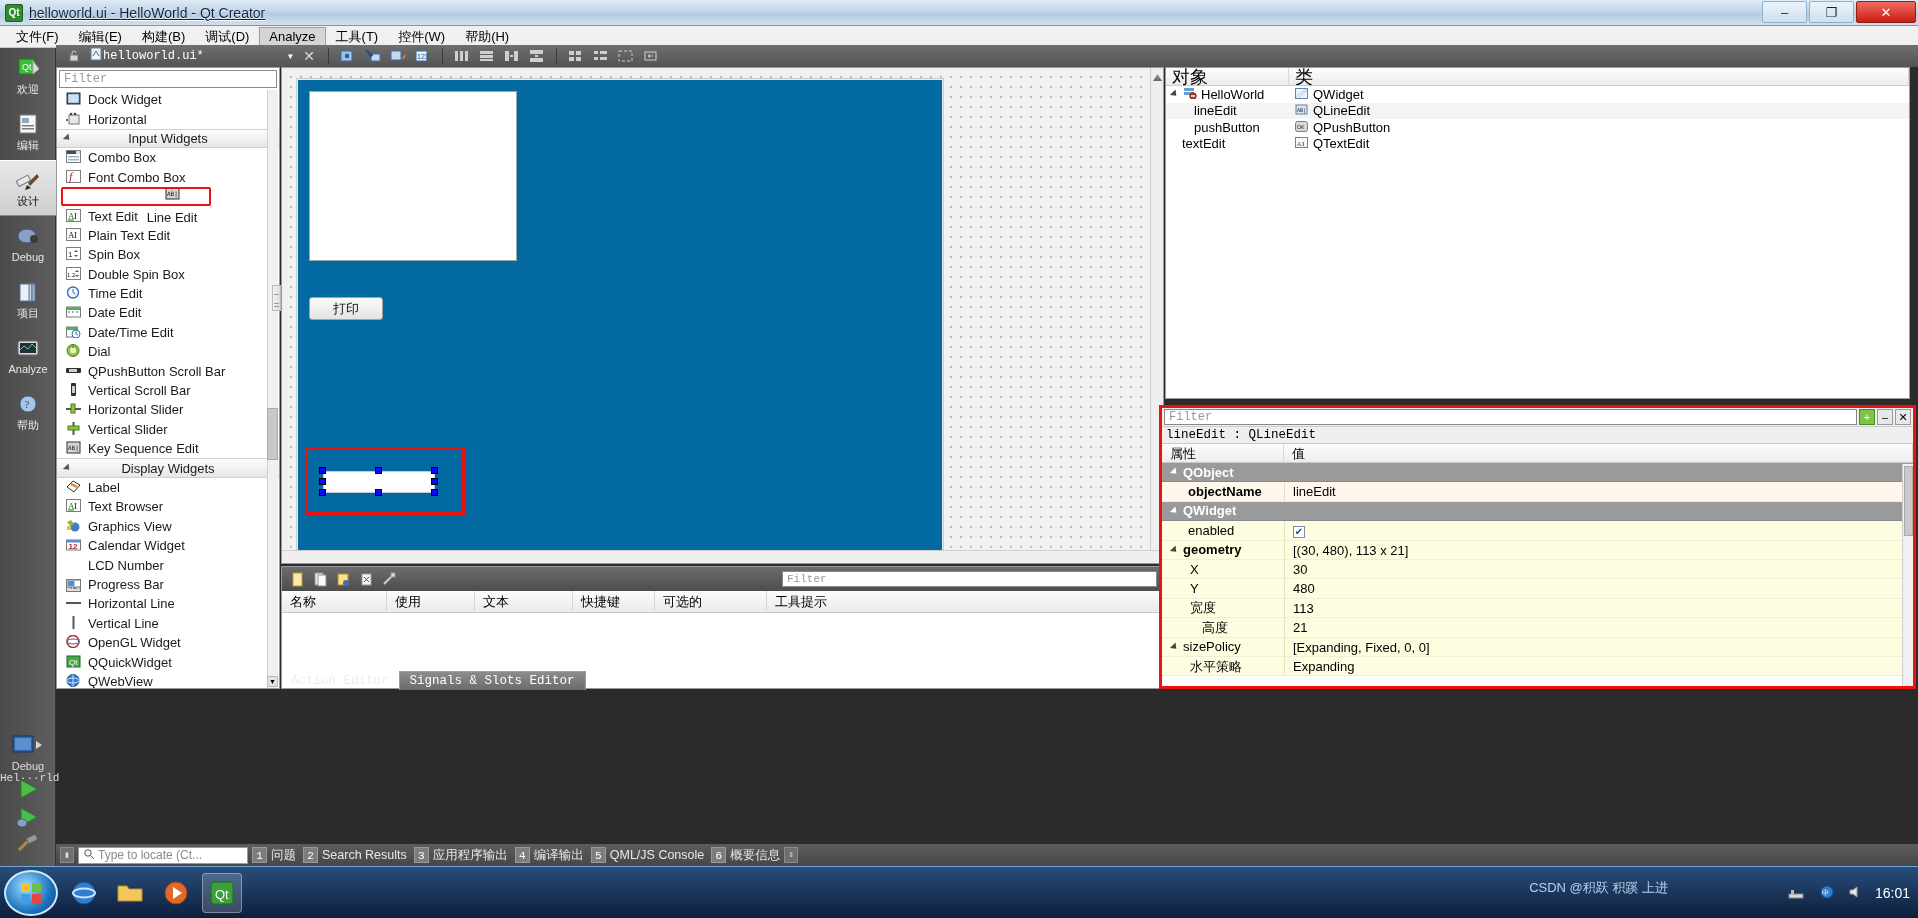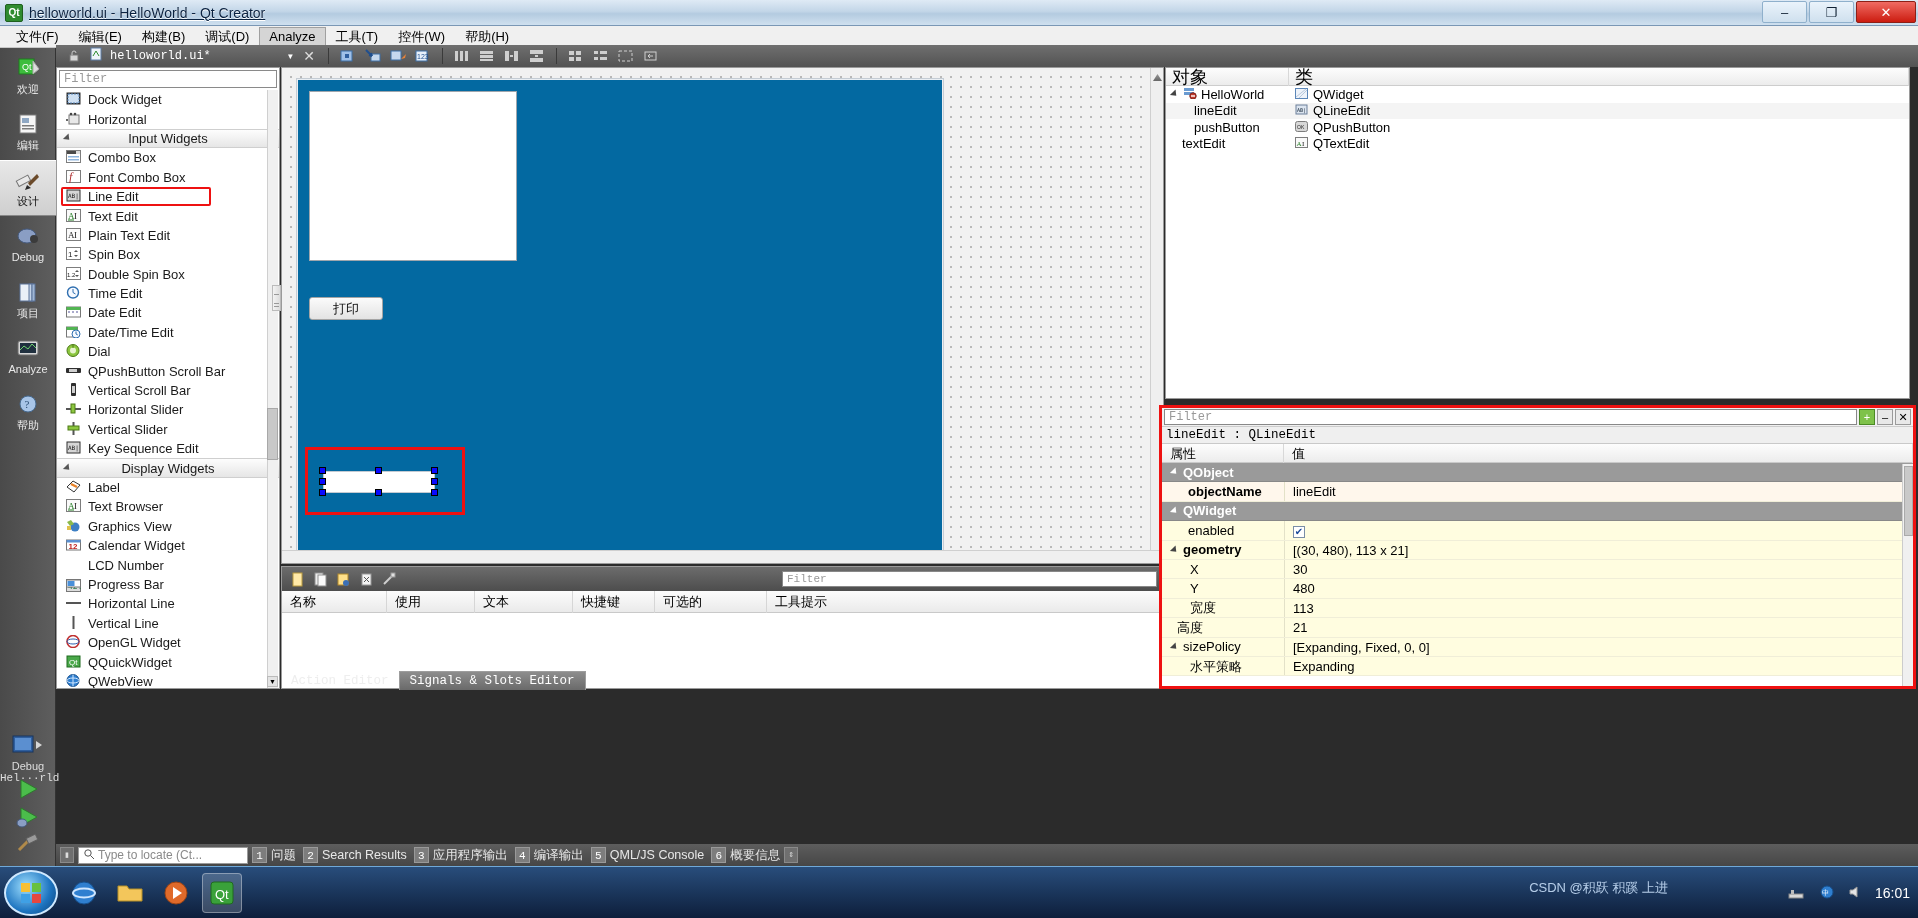--- a/index.html
+++ b/index.html
@@ -36,41 +36,41 @@
   .mode{ width:56px; height:56px; display:flex; flex-direction:column;
     align-items:center; justify-content:center; color:#e8e8e8; font-size:11px; }
   .mode.sel{ background:linear-gradient(to bottom,#e8e8e8,#cfcfcf); color:#111;
      border-top:1px solid #fff; border-bottom:1px solid #888;}
   .mode .mi{ width:26px;height:24px; margin-bottom:2px; display:block;}
   .mode .ml{ line-height:12px; }
   .runbtns{ position:absolute; left:0; bottom:0; width:56px; }
   .editbar{ position:absolute; left:56px; top:45px; width:1862px; height:22px;
     background:linear-gradient(to bottom,#6f6f6f,#535353); display:flex; align-items:center;
     gap:5px; padding-left:8px; color:#eee; font-size:12px;}
-  .filecombo{ display:flex; align-items:center; gap:7px; width:205px;
+  .filecombo{ display:flex; align-items:center; gap:0; width:205px;
     font-family:"Liberation Mono", monospace; font-size:12px; color:#fff;}
   .tbsep{ width:1px;height:16px;background:#3a3a3a; margin:0 4px; }
   .tbtn{ width:20px;height:18px; display:flex;align-items:center;justify-content:center;}
 
   
   .widgetbox{ position:absolute; left:56px; top:67px; width:224px; height:622px;
     background:#fff; border:1px solid #9a9a9a; overflow:hidden;}
   .filterbox{ height:18px; margin:2px; border:1px solid #8a8a8a; background:#fff;
     display:flex; align-items:center; padding-left:4px;
     font-family:"Liberation Mono", monospace; font-size:12px; color:#9a9a9a;}
   .wlist{ position:relative; height:600px; }
   .wrow{ height:19.4px; display:flex; align-items:center; padding-left:8px; gap:6px;
     font-size:13px; color:#1a1a1a; }
   .wrow.hdr{ background:linear-gradient(to bottom,#fdfdfd,#e6e6e6);
      border-top:1px solid #cfcfcf; border-bottom:1px solid #cfcfcf;
      justify-content:center; font-size:13px; padding-left:0; position:relative;}
   .wrow.hdr .tri{ position:absolute; left:8px; width:0;height:0;
      border-left:5px solid #555; border-top:4px solid transparent;
      border-bottom:4px solid transparent; transform:rotate(45deg);}
-  .wrow.hl{ position:relative; }
+  .wrow.hl{ position:relative;flex-direction:column; }
   .hlbox{ position:absolute; left:4px; top:0px; width:150px; height:19px;
      border:2px solid #ee1111; border-radius:2px; pointer-events:none;}
   .wico{ width:17px; height:15px; flex:0 0 17px; display:inline-block;
      border:1px solid #8a8a8a; background:#f4f4f4; font-size:8px; color:#333;
      text-align:center; line-height:13px; overflow:hidden;}
   .wbscroll{ position:absolute; right:1px; top:22px; width:11px; height:598px;
      background:#f0f0f0; border-left:1px solid #cfcfcf;}
   .wbthumb{ position:absolute; right:1px; top:340px; width:11px; height:52px;
      background:#c8c8c8; border:1px solid #a8a8a8;}
   .wbarrow{ position:absolute; right:1px; width:11px;height:11px; background:#e3e3e3;
@@ -878,21 +878,21 @@
           </div>
           <div class="v"><span>480</span></div>
         </div>
         <div class="peRow y1">
           <div class="k" style="padding-left: 28px;">
             <span>宽度</span>
           </div>
           <div class="v"><span>113</span></div>
         </div>
         <div class="peRow y1">
-          <div class="k" style="padding-left: 15px;">
+          <div class="k" style="padding-left: 40px;">
             <span>高度</span>
           </div>
           <div class="v"><span>21</span></div>
         </div>
         <div class="peRow y1">
           <div class="k">
             <span class="tri2"></span>
             <span>sizePolicy</span>
           </div>
           <div class="v"><span>[Expanding, Fixed, 0, 0]</span></div>

